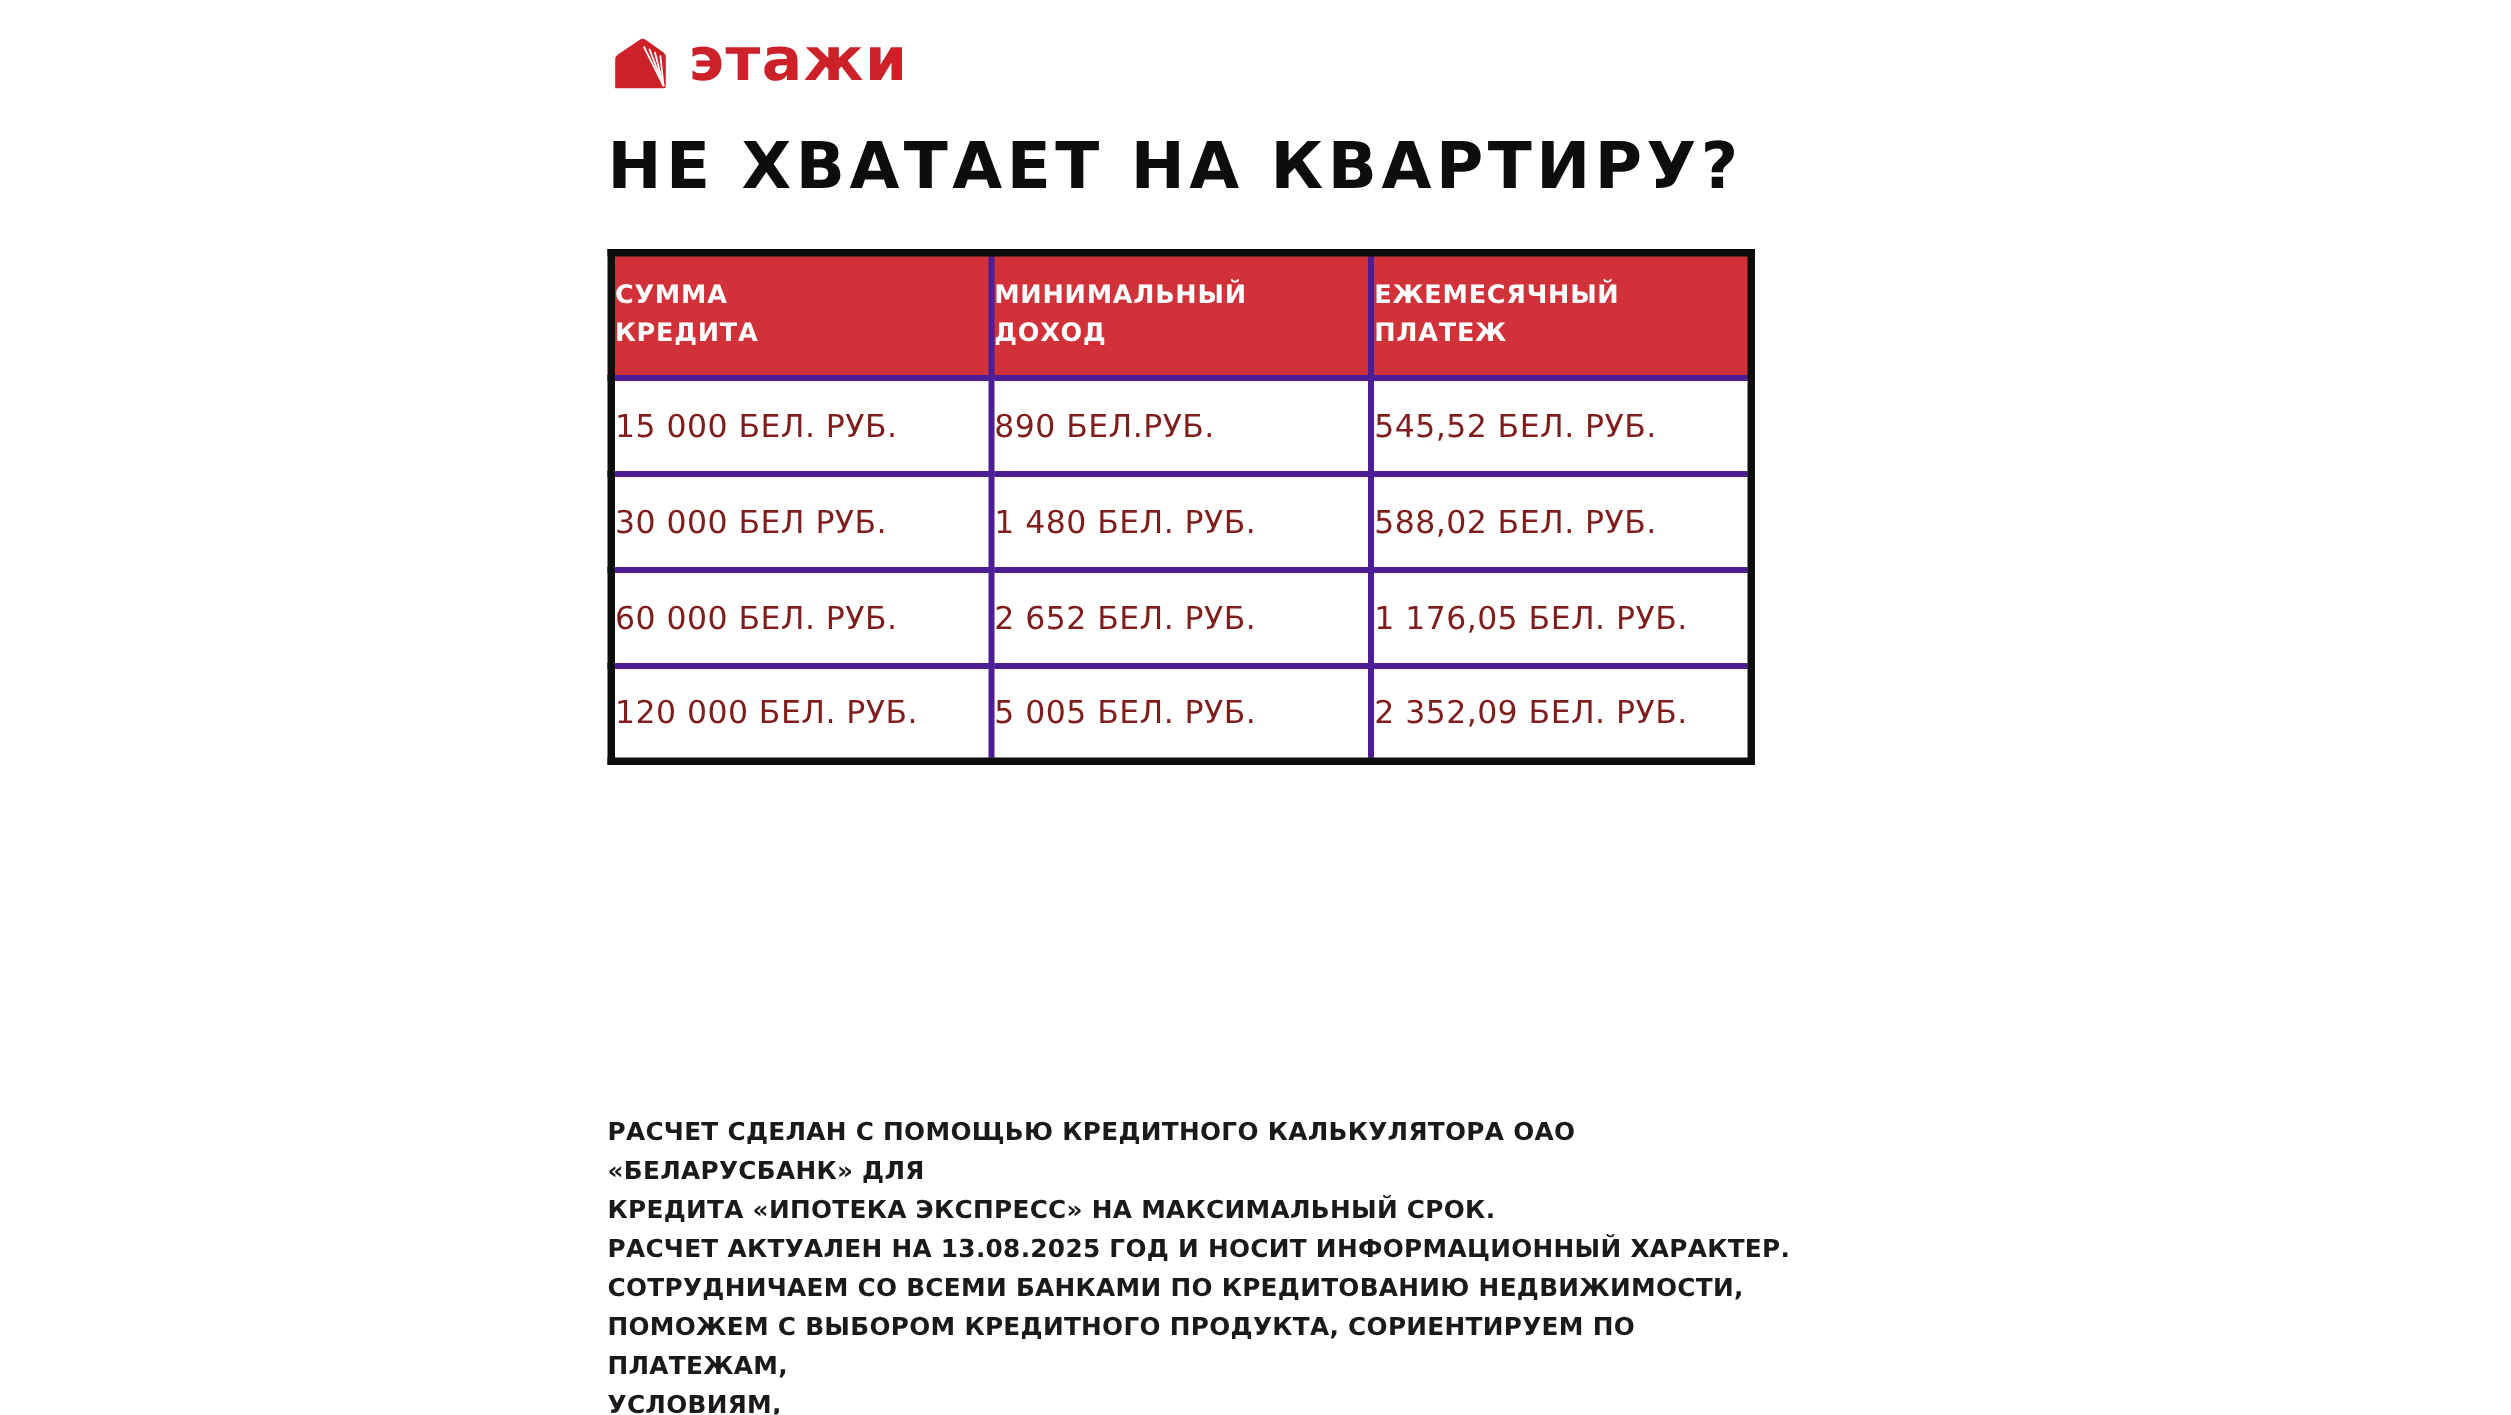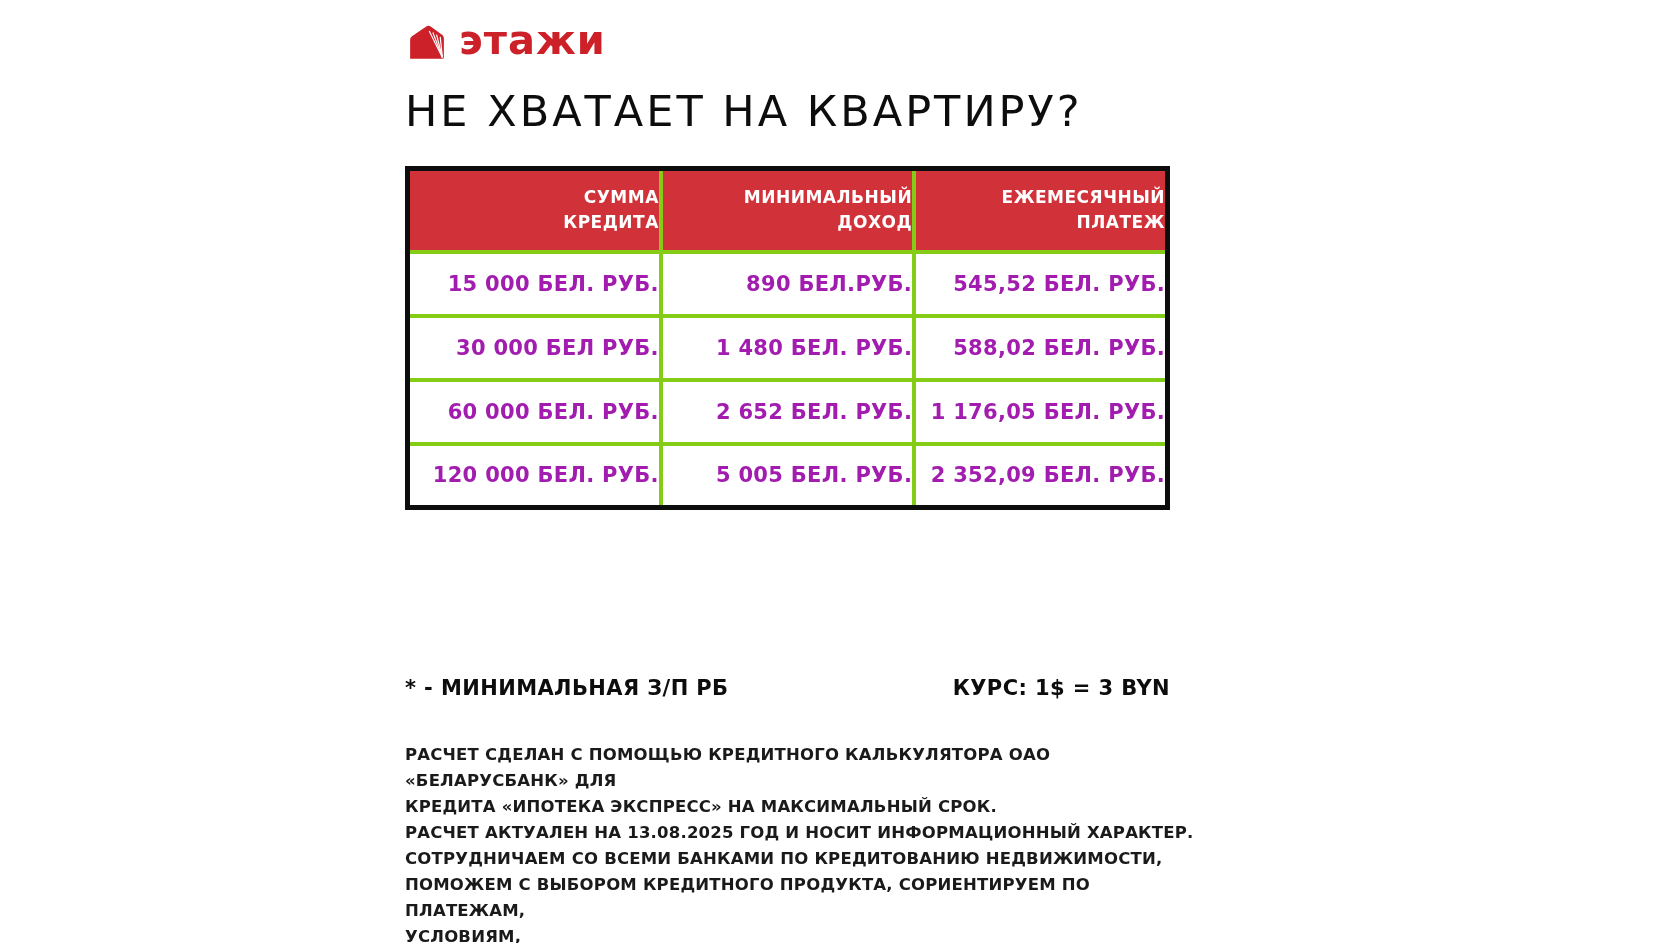--- a/index.html
+++ b/index.html
@@ -17,40 +17,40 @@
   
   .logo { position: absolute; top: 20px; left: 0; display: flex; align-items: center; gap: 10px; }
   .logo svg { width: 44px; height: 40px; display: block; }
   .logo-text {
     color: #cd2129; font-size: 40px; font-weight: bold; letter-spacing: 1px; line-height: 1;
     padding-bottom: 4px;
   }
   
   .title {
     position: absolute; top: 86px; left: 0; width: 765px;
-    font-size: 43px; font-weight: normal; letter-spacing: 3px; color: #0d0d0d;
+    font-size: 43px; font-weight: bold; letter-spacing: 3px; color: #0d0d0d;
     white-space: nowrap;
   }
   
   table.credit {
     position: absolute; top: 166px; left: 0; width: 765px;
     border-collapse: collapse; table-layout: fixed;
     border: 5px solid #0d0d0d;
   }
   table.credit th, table.credit td {
-    border: 4px solid #84cc16; text-align: right; vertical-align: middle;
+    border: 4px solid #4c1d95; text-align: left; vertical-align: middle;
   }
   table.credit th {
     background: #d13239; color: #ffffff;
     font-size: 17px; font-weight: bold; letter-spacing: 0.5px;
     height: 83px; line-height: 1.5; white-space: pre-line;
   }
   table.credit td {
-    background: #ffffff; color: #a21caf;
-    font-size: 21px; font-weight: bold; letter-spacing: 0.3px;
+    background: #ffffff; color: #7f1d1d;
+    font-size: 21px; font-weight: normal; letter-spacing: 0.3px;
     height: 64px;
   }
   
   .footnotes {
     position: absolute; top: 676px; left: 0; width: 765px;
     display: flex; justify-content: space-between; align-items: baseline;
   }
   .footnote-left, .footnote-right {
     font-size: 21px; font-weight: bold; color: #0d0d0d; letter-spacing: 0.4px;
   }
@@ -109,24 +109,20 @@
         <td>1 176,05 БЕЛ. РУБ.</td>
       </tr>
       <tr>
         <td>120 000 БЕЛ. РУБ.</td>
         <td>5 005 БЕЛ. РУБ.</td>
         <td>2 352,09 БЕЛ. РУБ.</td>
       </tr>
     </tbody>
   </table>
 
-  <div class="footnotes">
-    <span class="footnote-left">* - МИНИМАЛЬНАЯ З/П РБ</span>
-    <span class="footnote-right">КУРС: 1$ = 3 BYN</span>
-  </div>
 
   <div class="disclaimer">
     <div>РАСЧЕТ СДЕЛАН С ПОМОЩЬЮ КРЕДИТНОГО КАЛЬКУЛЯТОРА ОАО «БЕЛАРУСБАНК» ДЛЯ</div>
     <div>КРЕДИТА «ИПОТЕКА ЭКСПРЕСС» НА МАКСИМАЛЬНЫЙ СРОК.</div>
     <div>РАСЧЕТ АКТУАЛЕН НА 13.08.2025 ГОД И НОСИТ ИНФОРМАЦИОННЫЙ ХАРАКТЕР.</div>
     <div>СОТРУДНИЧАЕМ СО ВСЕМИ БАНКАМИ ПО КРЕДИТОВАНИЮ НЕДВИЖИМОСТИ,</div>
     <div>ПОМОЖЕМ С ВЫБОРОМ КРЕДИТНОГО ПРОДУКТА, СОРИЕНТИРУЕМ ПО ПЛАТЕЖАМ,</div>
     <div>УСЛОВИЯМ,</div>
 
   </div>

